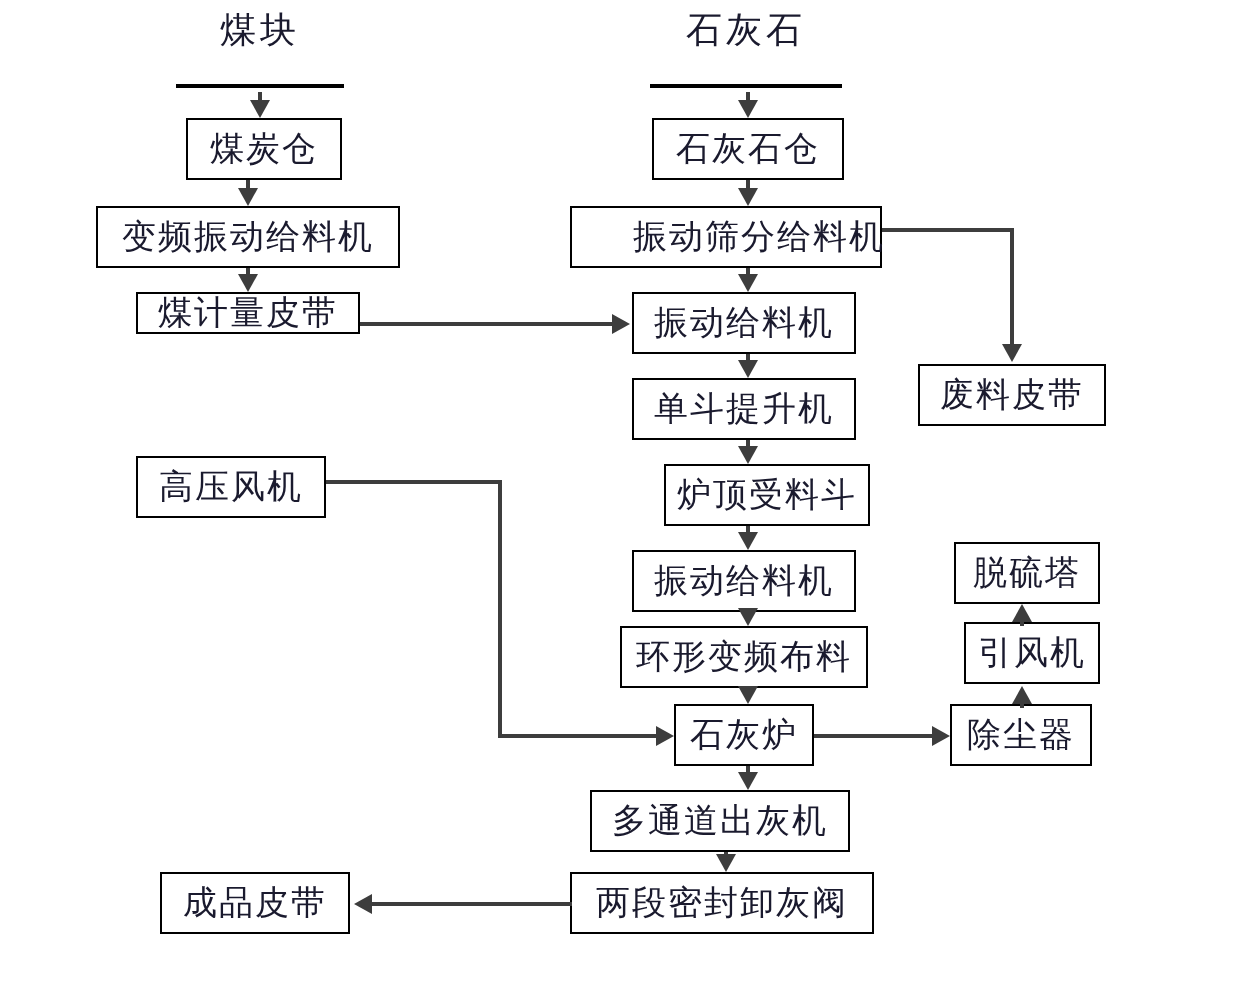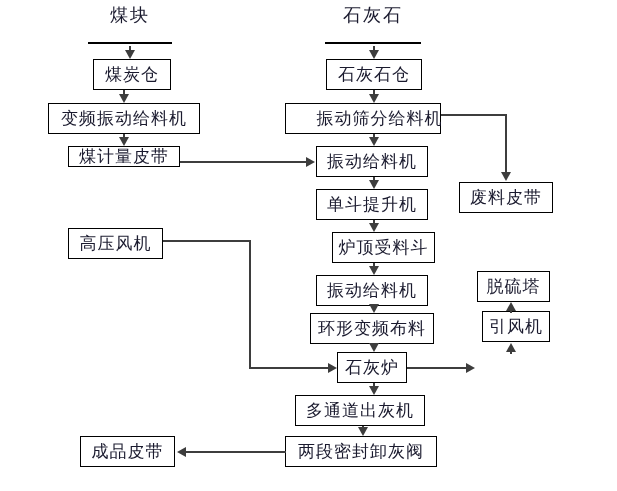--- a/index.html
+++ b/index.html
@@ -107,20 +107,21 @@
   <div class="node" style="left:332px; top:232px; width:103px; height:31px;">炉顶受料斗</div>
 
   <div class="node" style="left:316px; top:275px; width:112px; height:31px;">振动给料机</div>
 
   <div class="node" style="left:310px; top:313px; width:124px; height:31px;">环形变频布料</div>
 
   <div class="node" style="left:68px; top:228px; width:95px; height:31px;">高压风机</div>
 
   <div class="node" style="left:337px; top:352px; width:70px; height:31px;">石灰炉</div>
 
+  <div class="node" style="left:475px; top:352px; width:71px; height:31px;">除尘器</div>
 
   <div class="node" style="left:482px; top:311px; width:68px; height:31px;">引风机</div>
 
   <div class="node" style="left:477px; top:271px; width:73px; height:31px;">脱硫塔</div>
 
   <div class="node" style="left:295px; top:395px; width:130px; height:31px;">多通道出灰机</div>
 
   <div class="node" style="left:285px; top:436px; width:152px; height:31px;">两段密封卸灰阀</div>
 
   <div class="node" style="left:80px; top:436px; width:95px; height:31px;">成品皮带</div>

